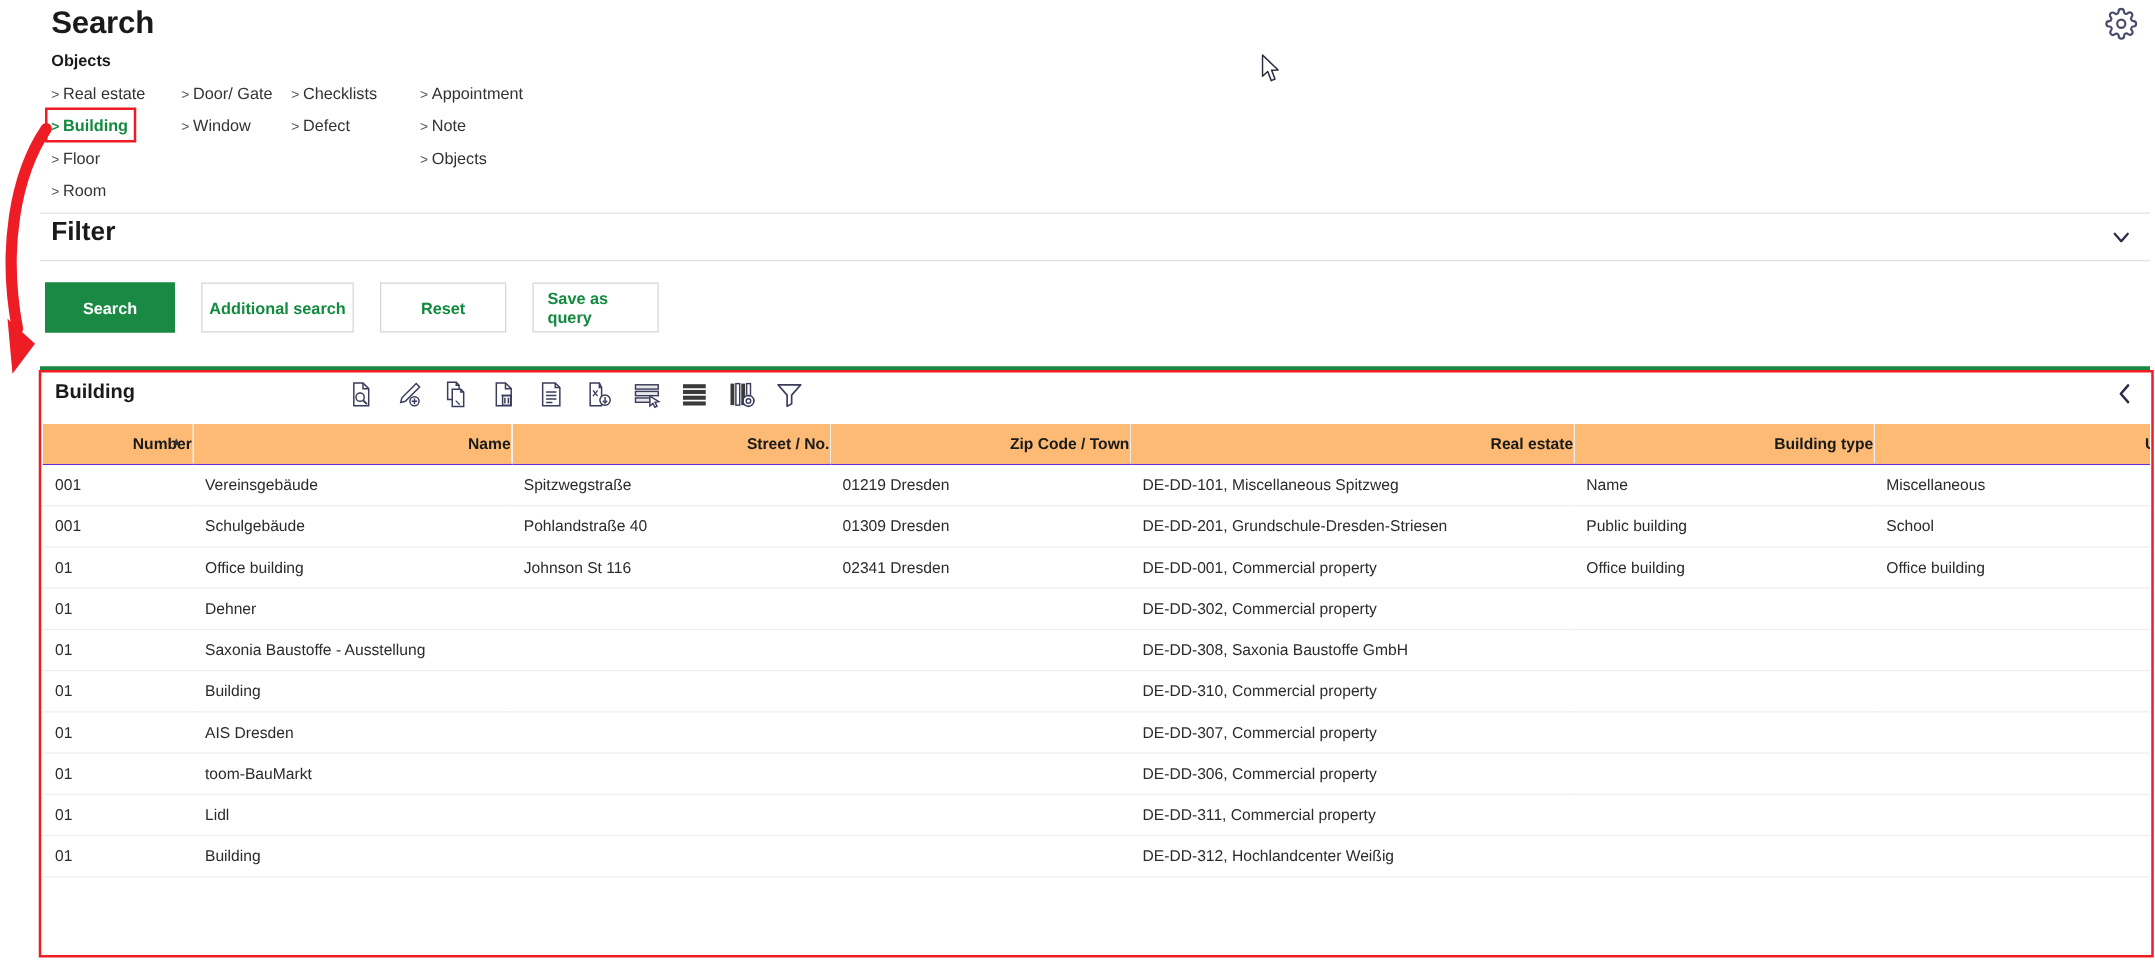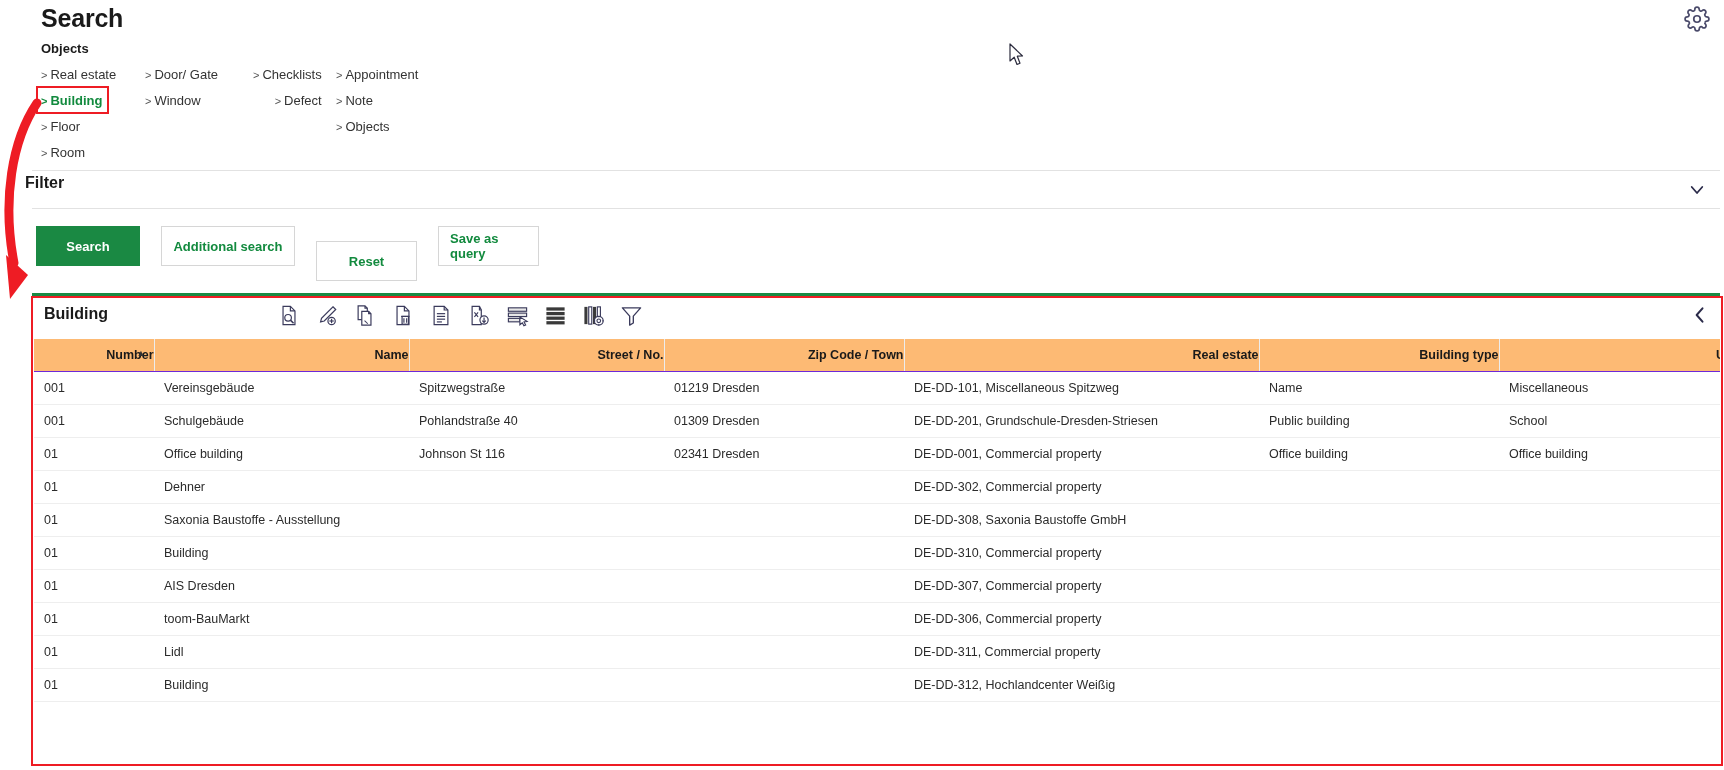--- a/index.html
+++ b/index.html
@@ -28,21 +28,21 @@
     position: absolute; left: 41px; top: 41px;
     font-size: 13px; font-weight: bold; color: #1a1a1a;
   }
   .obj-grid {
     position: absolute; left: 41px; top: 62px;
     width: 520px;
   }
   .obj-col { position: absolute; top: 0; }
   .obj-col.c1 { left: 0px; }
   .obj-col.c2 { left: 104px; }
-  .obj-col.c3 { left: 212px; text-align: right; }
+  .obj-col.c3 { left: 192px; }
   .obj-col.c4 { left: 295px; }
   .obj-link {
     display: block;
     font-size: 13px; color: #333333;
     height: 26px; line-height: 26px;
     white-space: nowrap; cursor: pointer;
   }
   .obj-link .chev { color: #555; margin-right: 3px; font-size: 11px; }
   .obj-link.active {
     color: #128a3e; font-weight: bold;
@@ -54,44 +54,44 @@
     border: 2px solid #ee1c24;
     pointer-events: none;
   }
 
   
   .hr-line {
     position: absolute; left: 32px; width: 1688px; height: 1px;
     background: #e2e2e2;
   }
   .filter-title {
-    position: absolute; left: 25px; top: 174px;
-    font-size: 16px; font-weight: bold; color:#1a1a1a;
+    position: absolute; left: 41px; top: 174px;
+    font-size: 21px; font-weight: bold; color:#1a1a1a;
   }
   .filter-chev {
     position: absolute; right: 16px; top: 181px;
     width: 22px; height: 18px; cursor:pointer;
   }
 
   
   .btn-row { position: absolute; left: 36px; top: 226px; display: flex; gap: 21px; }
   .btn {
     height: 40px; min-width: 0;
     display: flex; align-items: center; justify-content: center;
     font-size: 13px; font-weight: bold;
     cursor: pointer; background:#fff;
     border: 1px solid #d6d6d6; color: #128a3e;
     padding: 0 18px;
   }
   .btn.primary {
     background: #1a8943; border-color: #1a8943; color: #ffffff;
     width: 104px; padding: 0;
   }
-  .btn.b2 { width: 134px; padding: 0; }
-  .btn.b3 { width: 101px; padding: 0; margin-top: 15px; }
+  .btn.b2 { width: 122px; padding: 0; }
+  .btn.b3 { width: 101px; padding: 0; }
   .btn.b4 { width: 101px; padding: 11px; }
 
   
   .panel-accent {
     position: absolute; left: 32px; top: 293px;
     width: 1688px; height: 3px; background: #1a8943;
   }
   .panel-outline {
     position: absolute; left: 31px; top: 296px;
     width: 1692px; height: 470px;

